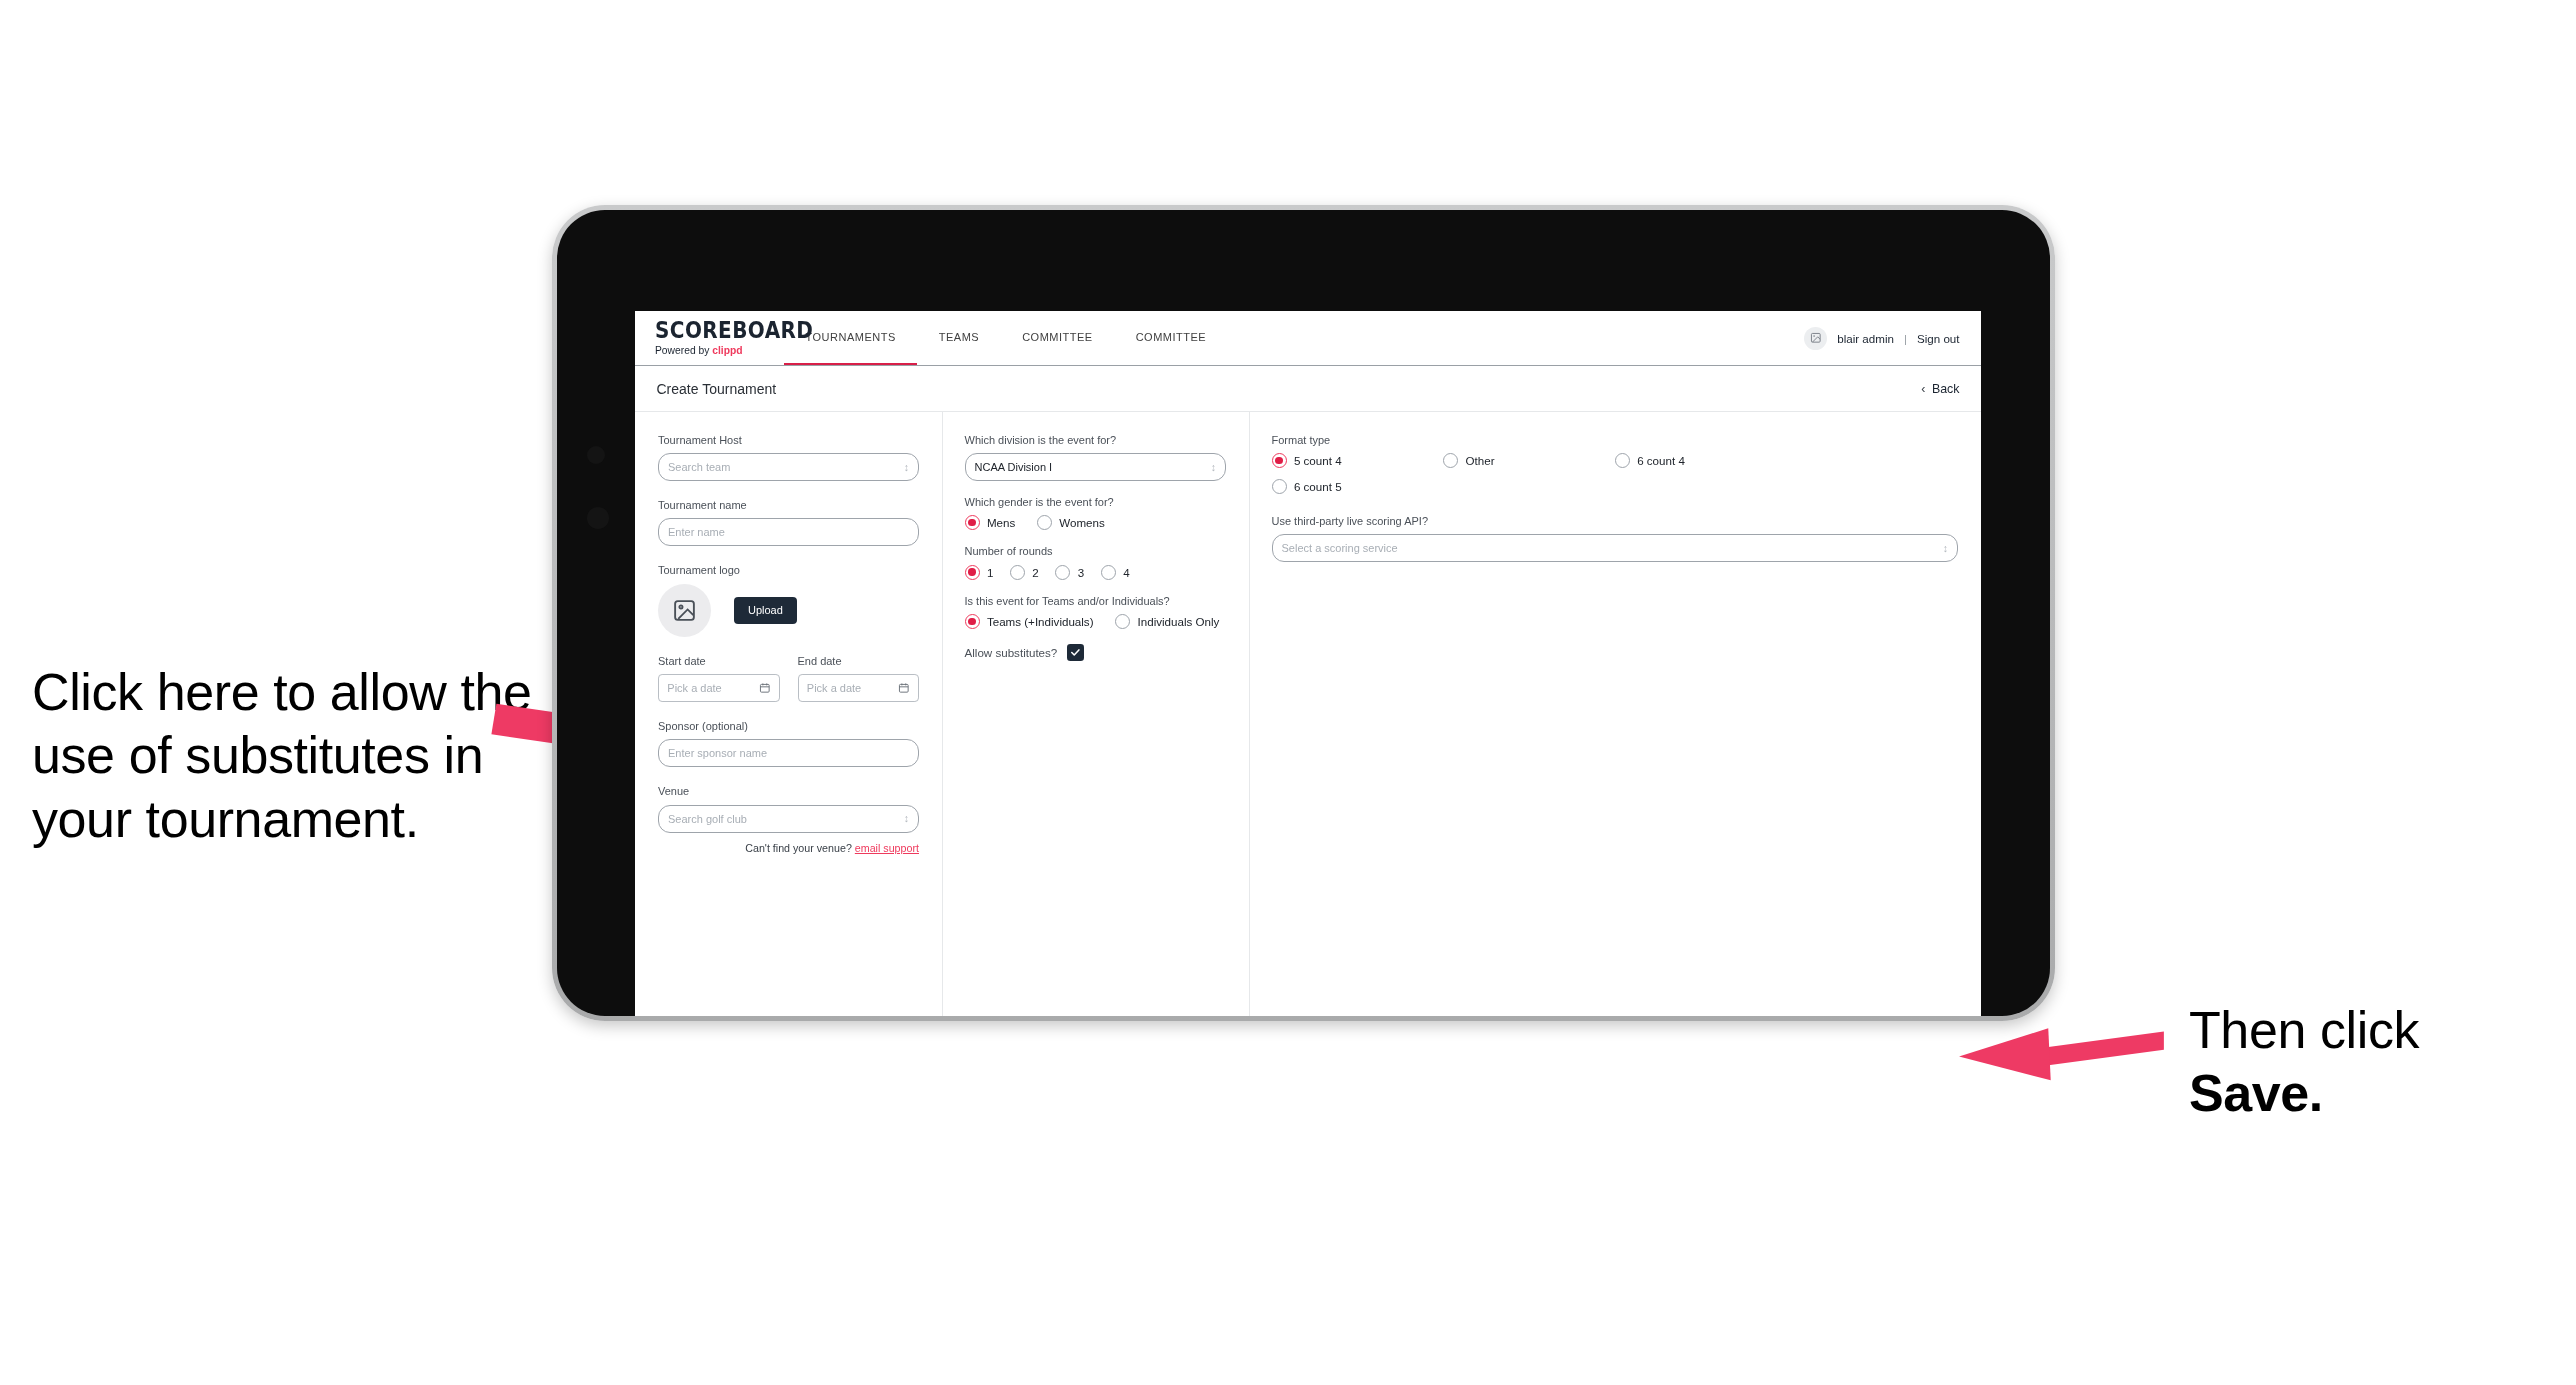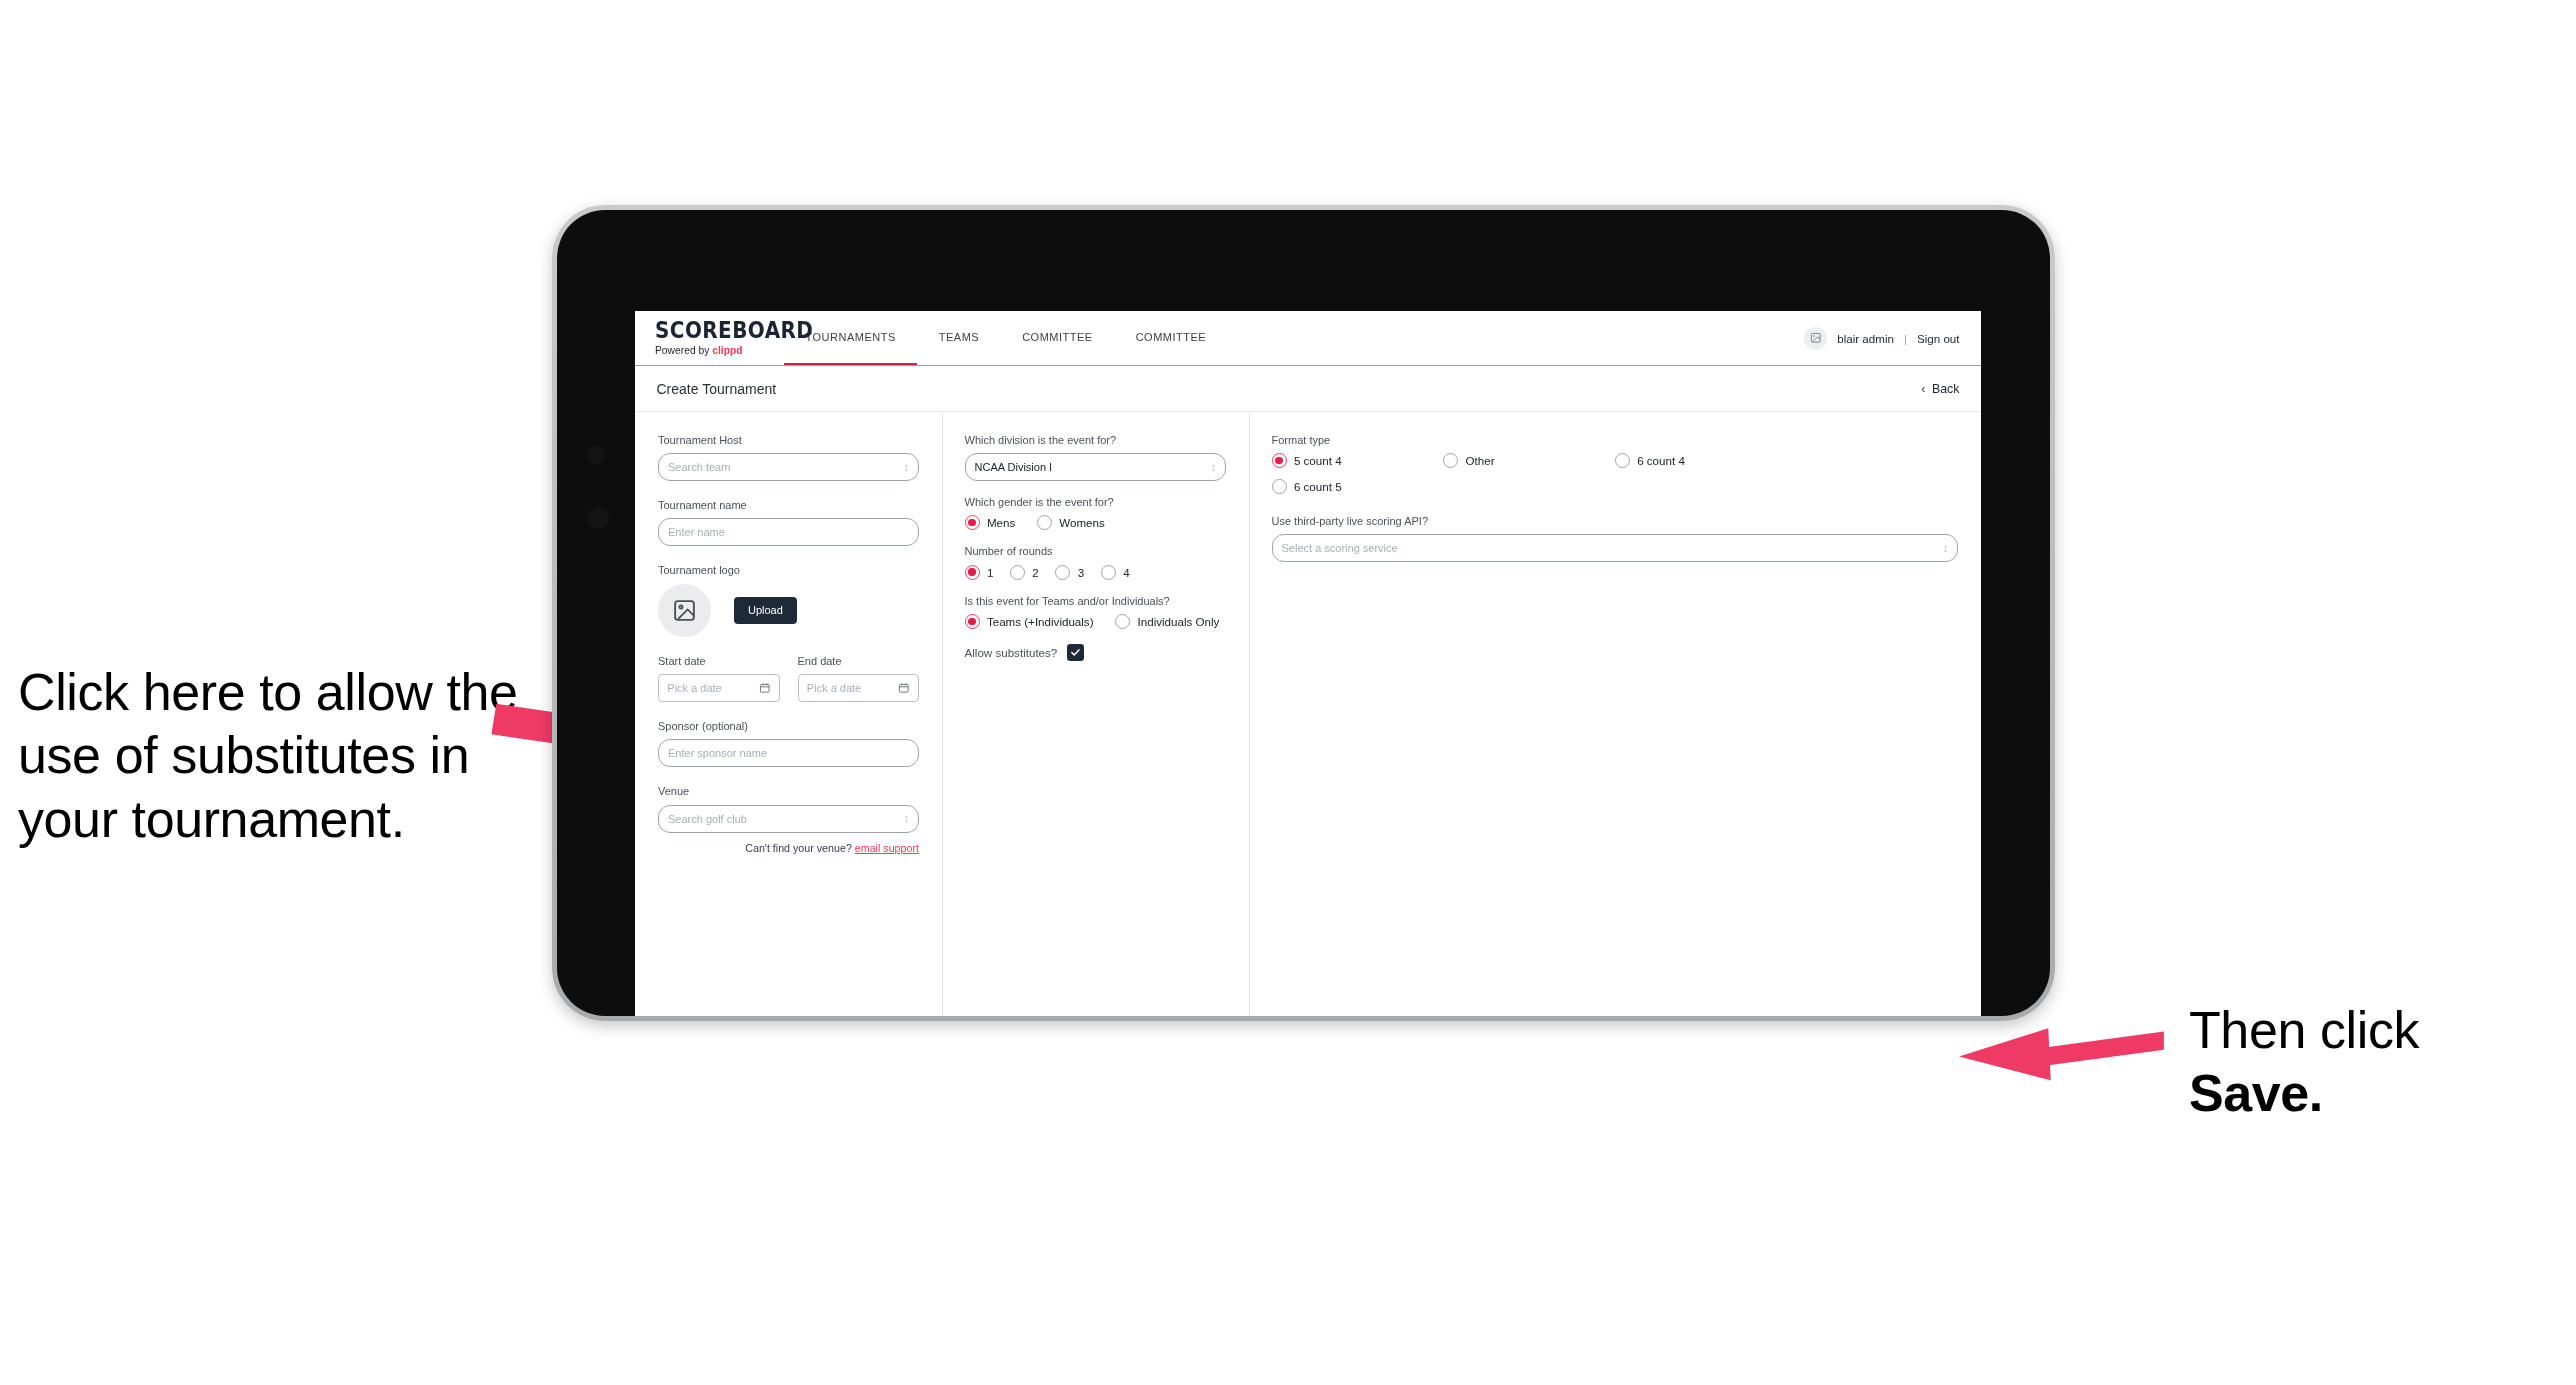--- a/index.html
+++ b/index.html
@@ -13,21 +13,21 @@
 
   
   .annot {
     position: absolute;
     color: #000000;
     font-family: "Liberation Sans", sans-serif;
     font-weight: 400;
     letter-spacing: -0.4px;
   }
   #annot-left {
-    left: 18px;
+    left: 32px;
     top: 661px;
     width: 529px;
     font-size: 52px;
     line-height: 1.22;
   }
   #annot-right {
     left: 2189px;
     top: 999px;
     width: 355px;
     font-size: 52px;

